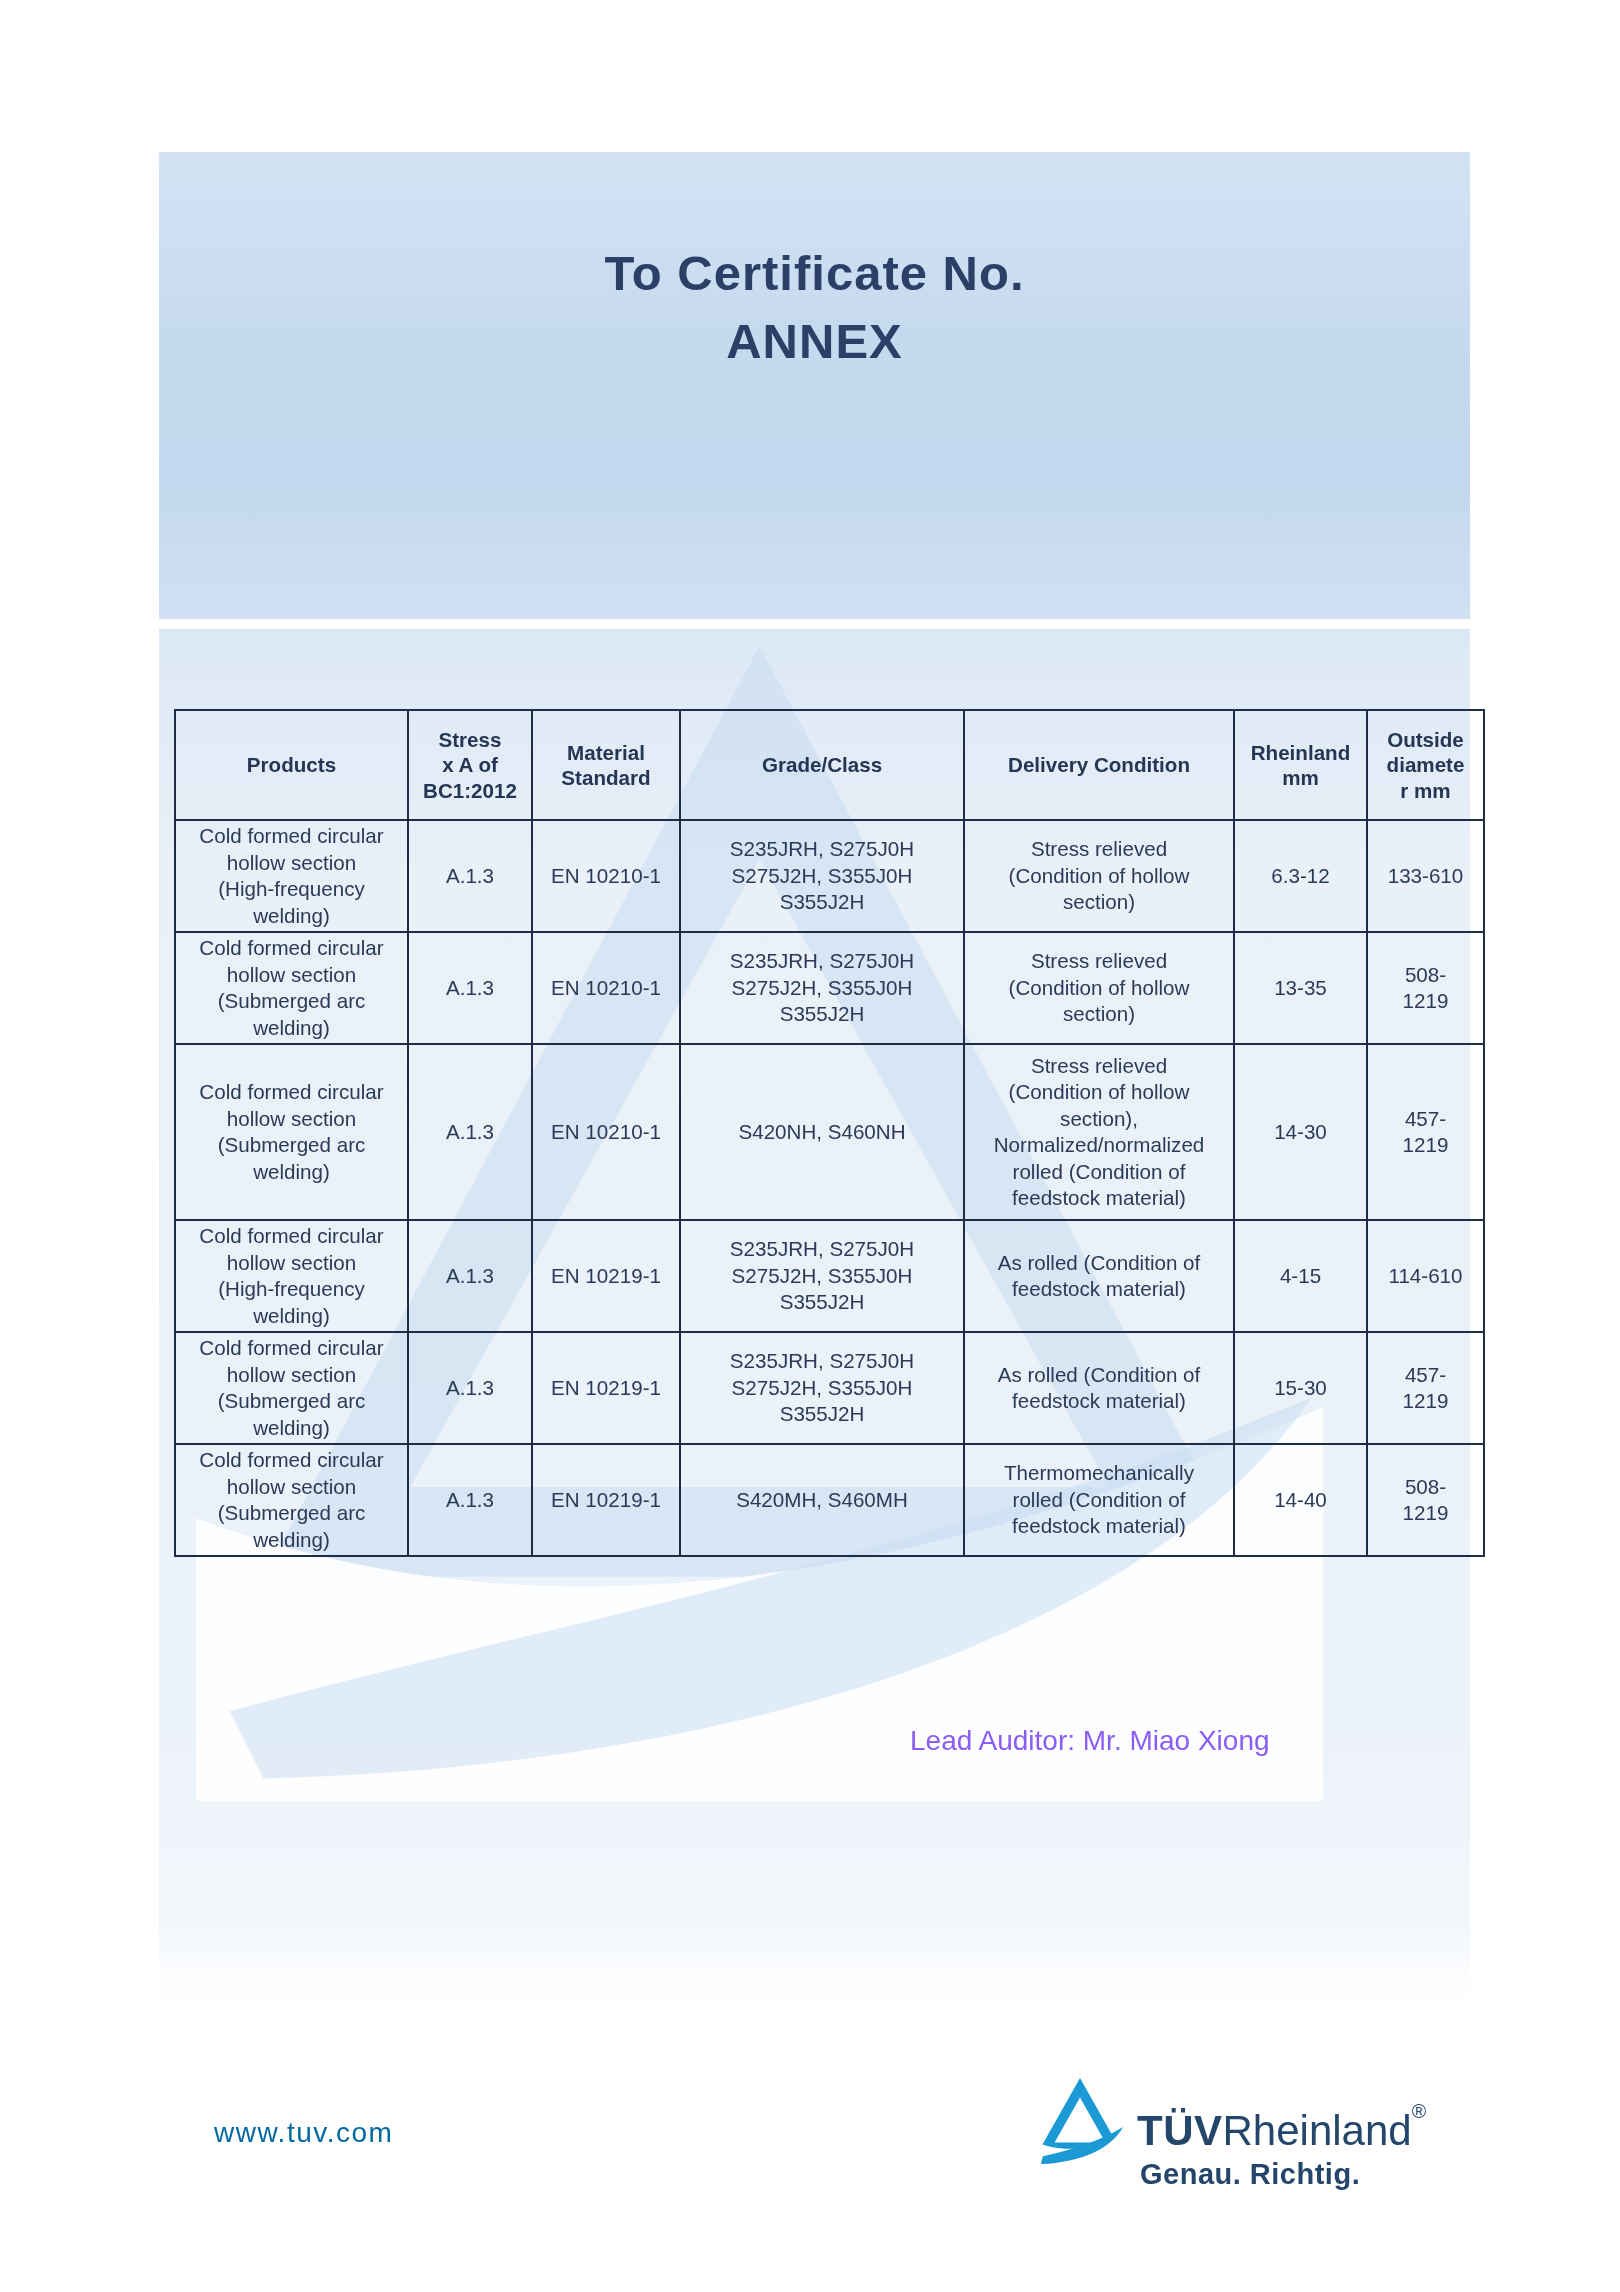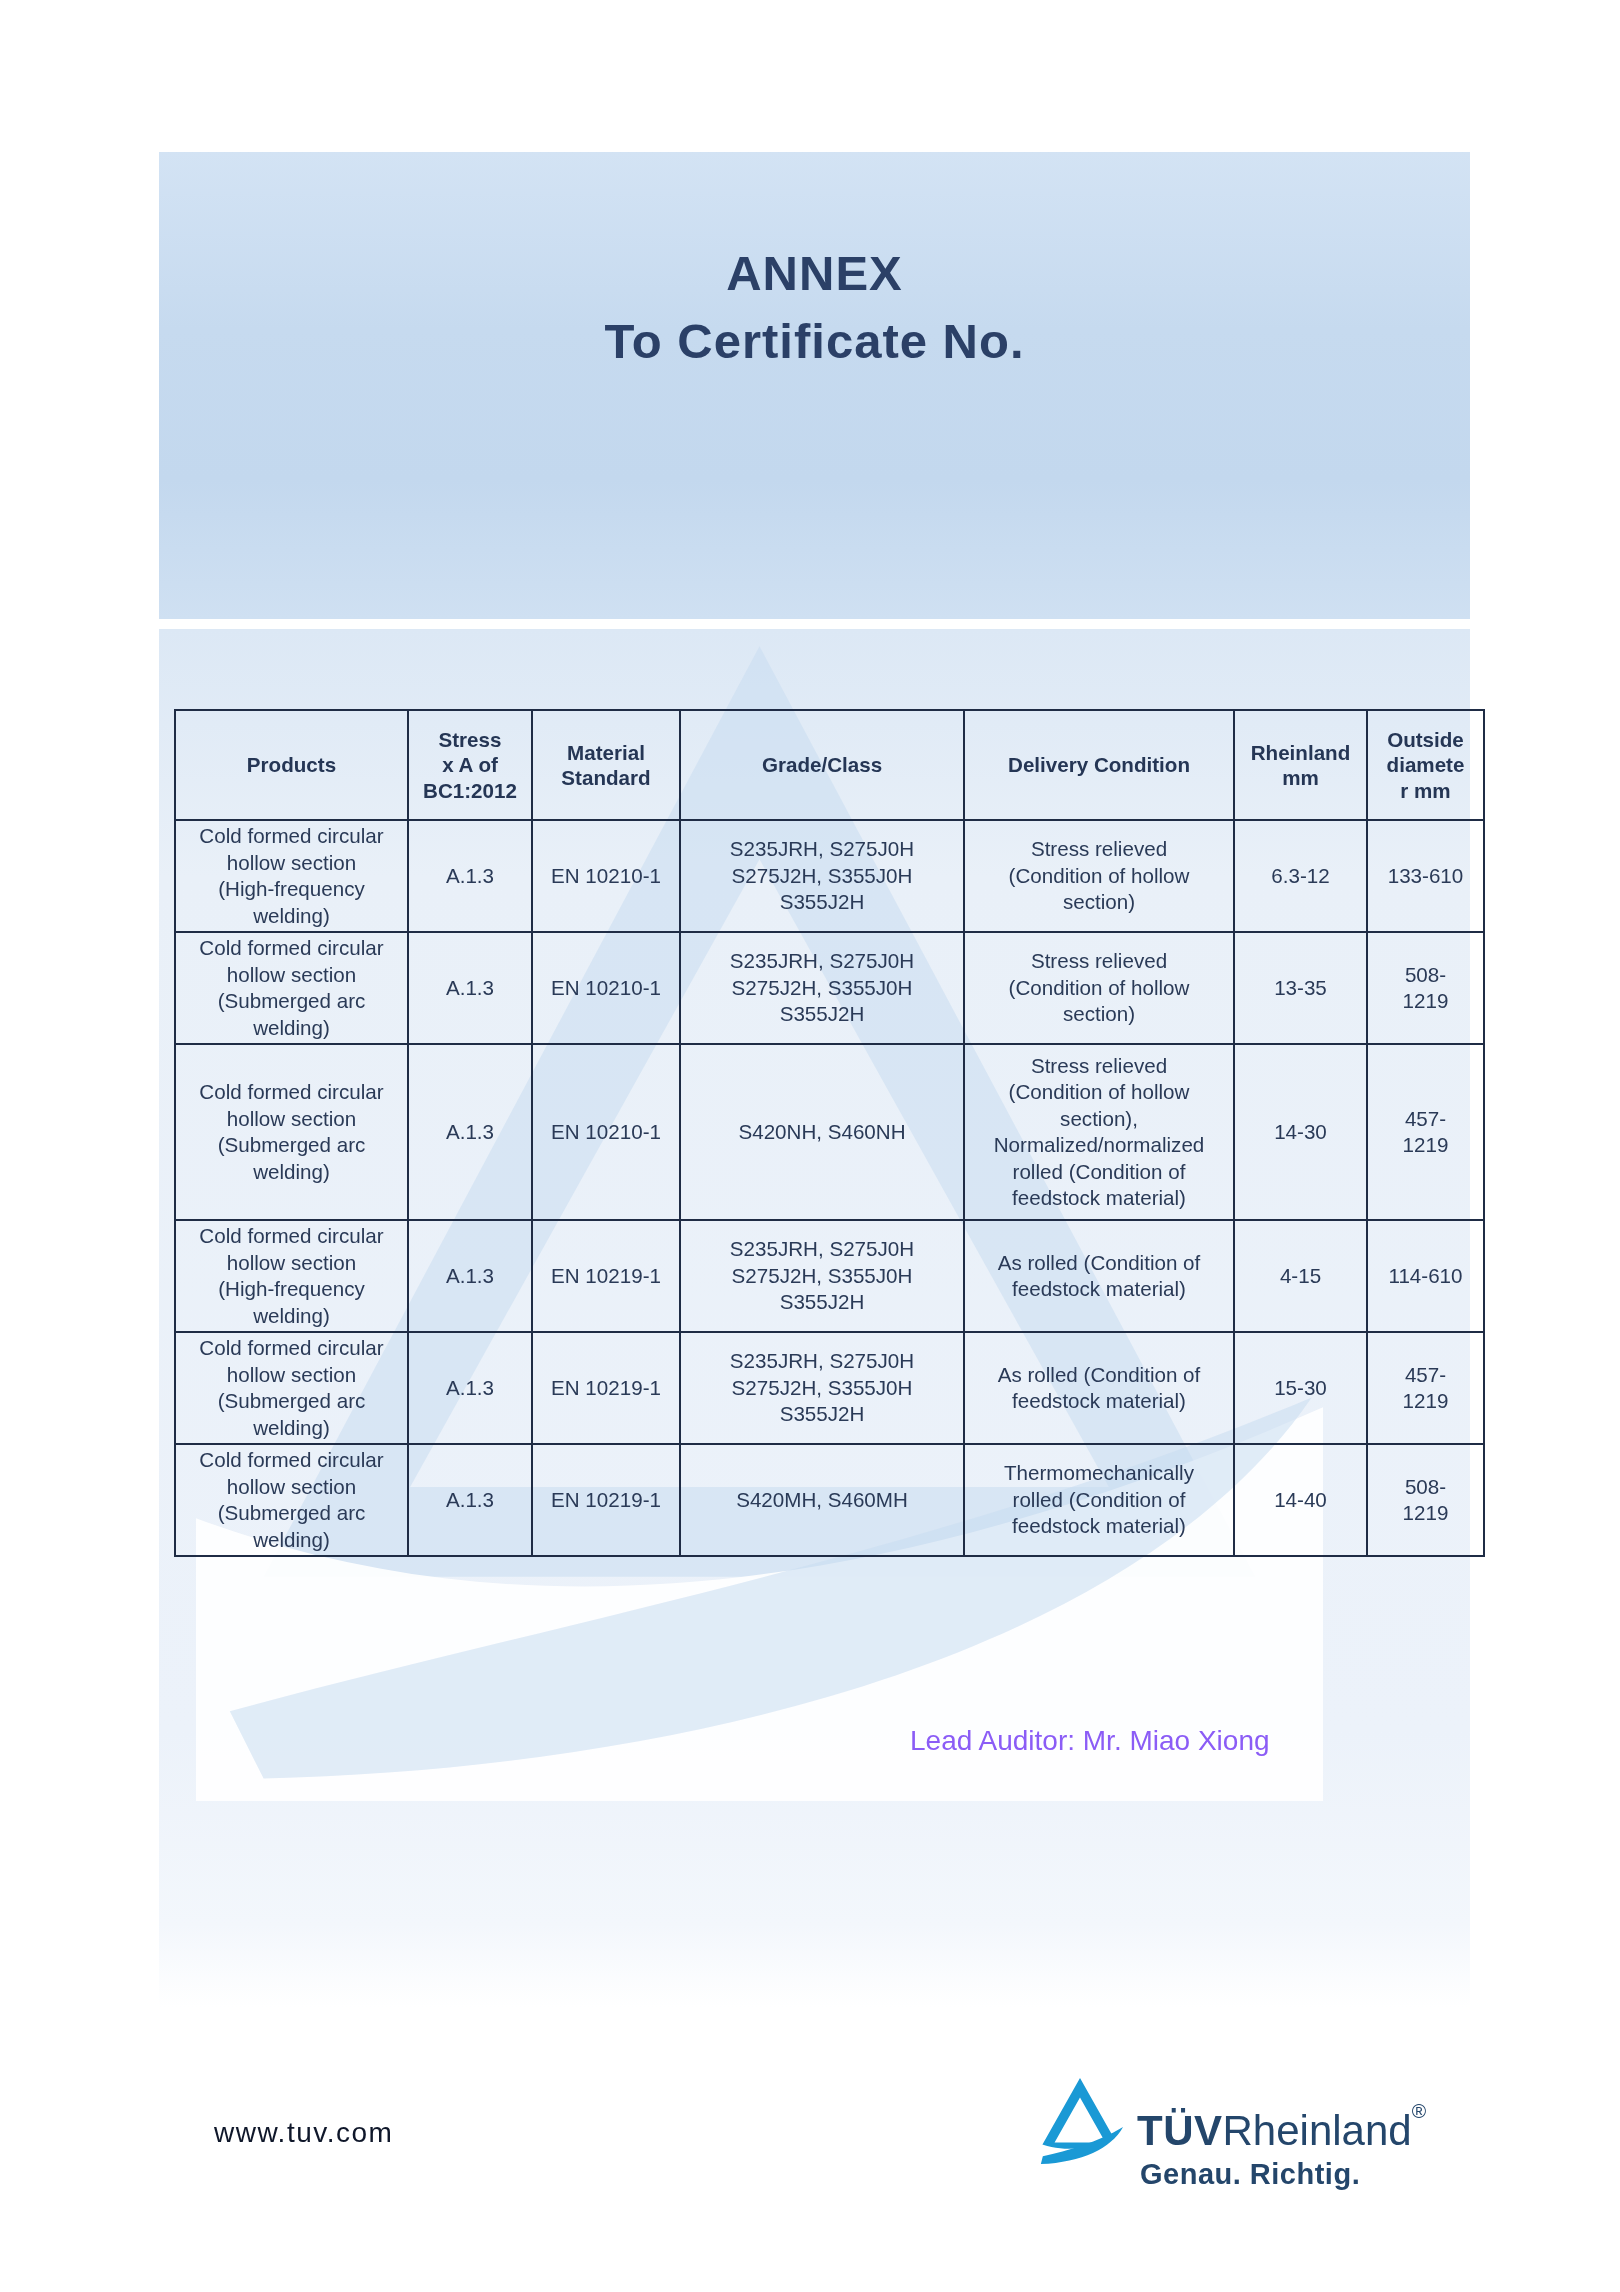--- a/index.html
+++ b/index.html
@@ -42,21 +42,21 @@
   table.annex tr{border-top:2.9px solid #1f2c45;border-bottom:2.9px solid #1f2c45;}
   table.annex{border:2.9px solid #1f2c45;}
   table.annex th{font-size:20.6px;font-weight:bold;line-height:25.5px;color:#253655;}
   table.annex td{font-size:20.6px;line-height:26.5px;}
   .lead-auditor{
     position:absolute;left:910px;top:1725px;z-index:2;
     font-size:28px;color:#8b5cf6;
   }
   .website{
     position:absolute;left:214px;top:2117px;
-    font-size:28px;color:#0f172a;letter-spacing:1.5px;
+    font-size:28px;color:#0369a1;letter-spacing:1.5px;
   }
   .footer-logo{position:absolute;left:1035px;top:2074px;width:431px;height:137px;}
   .footer-logo .tri{position:absolute;left:0;top:2px;width:90px;height:92px;}
   .brand-line{
     position:absolute;left:102px;top:26px;white-space:nowrap;
     font-size:42px;color:#24466b;
   }
   .brand-line .bold{font-weight:bold;letter-spacing:0.5px;}
   .brand-line .reg{font-size:19.6px;vertical-align:27.4px;}
   .tagline{
@@ -65,22 +65,22 @@
   }
 </style>
 </head>
 <body>
 
 <div id="page">
 
   <div class="header-box"></div>
 
   <div class="title-block">
+    <div>To Certificate No.</div>
     <div>ANNEX</div>
-    <div>To Certificate No.</div>
   </div>
 
   <div class="body-box"></div>
 
   <svg class="watermark" viewBox="0 0 100 104" preserveAspectRatio="none">
     <path fill="#c9dcf0" opacity="0.55" fill-rule="evenodd" d="M50,1 L94,84 L6,84 Z M50,20 L81,76 L19,76 Z"></path>
     <path fill="#ffffff" opacity="0.9" d="M-2,78 C 28,90 62,86 102,68 L102,104 L-2,104 Z"></path>
     <path fill="#c9dcf0" opacity="0.55" d="M3,96 C 32,88 66,82 99,68 C 84,90 46,101 6,102 Z"></path>
   </svg>
 

